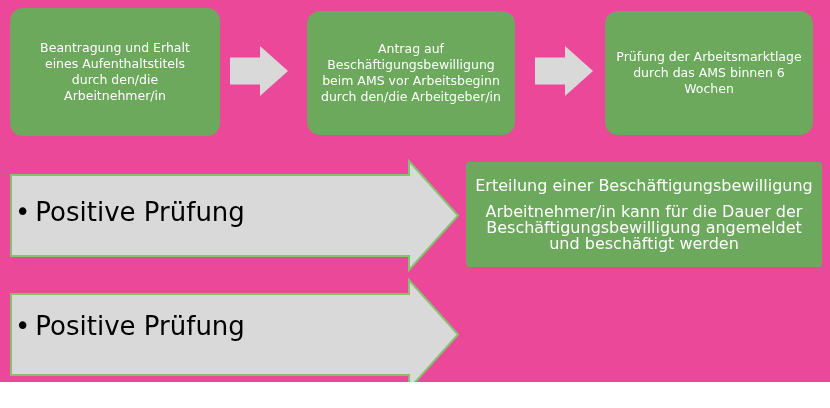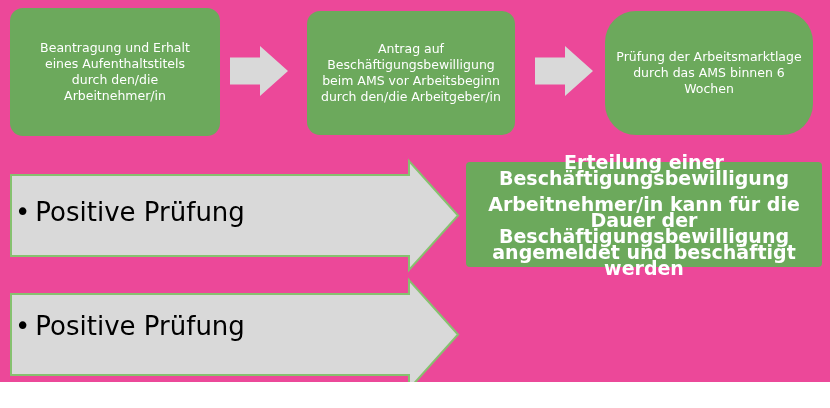--- a/index.html
+++ b/index.html
@@ -21,29 +21,28 @@
     justify-content: center;
     align-items: center;
     text-align: center;
   }
   .top-box {
     font-size: 12.5px;
     line-height: 16px;
     border-radius: 13px;
   }
   .result-box {
-    font-size: 19px;
+    font-size: 16px;
     line-height: 16px;
     border-radius: 4px;
-    font-weight: bold;
   }
   .result-box .para + .para { margin-top: 10px; }
   #step1 { left: 10px;  top: 8px;  width: 210px; height: 128px; padding: 0 18px; }
   #step2 { left: 307px; top: 11px; width: 208px; height: 124px; padding: 0 6px;  }
-  #step3 { left: 605px; top: 11px; width: 208px; height: 124px; padding: 0 4px; border-radius: 31px;  }
+  #step3 { left: 605px; top: 11px; width: 208px; height: 124px; padding: 0 4px;  }
   #result-positive { left: 466px; top: 162px; width: 356px; height: 105px; padding: 0 8px;  }
   #result-negative { left: 466px; top: 278px; width: 356px; height: 107px; padding: 0 28px; }
   svg.shape { position: absolute; display: block; overflow: visible; }
   #connector1 { left: 230px; top: 43px; }
   #connector2 { left: 535px; top: 43px; }
   #arrow-positive { left: 10px; top: 159px; }
   #arrow-negative { left: 10px; top: 278px; }
   .outcome-poly { stroke: #86C16F; stroke-width: 2; stroke-linejoin: miter; }
   .outcome-label {
     position: absolute;

